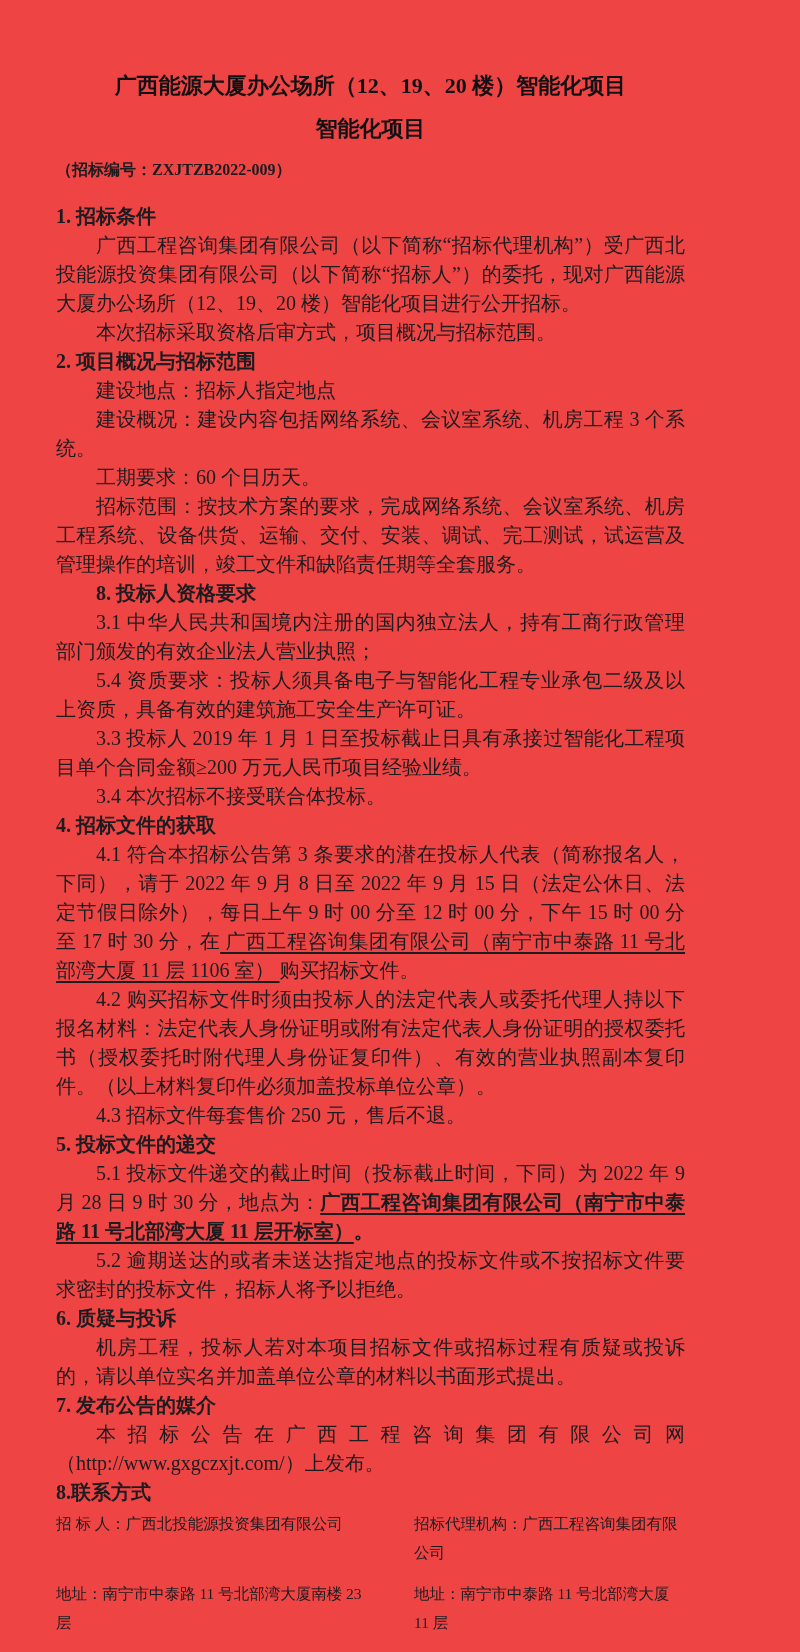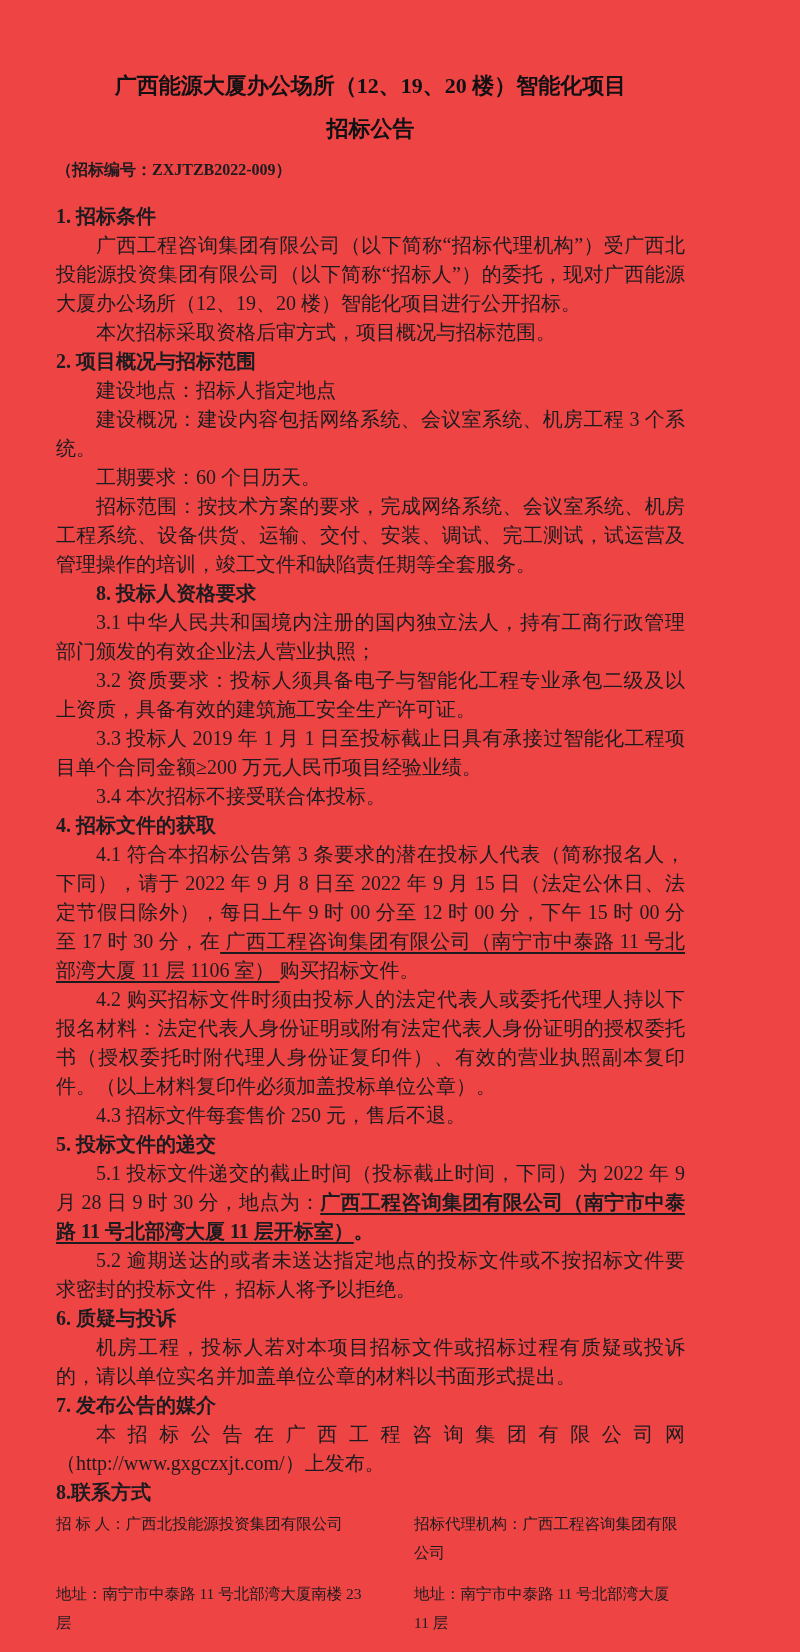--- a/index.html
+++ b/index.html
@@ -49,35 +49,35 @@
   .contact-row .cr { width: 46%; }
   .contact-row.r1 { margin-top: 2px; }
   .contact-row.r2 { margin-top: 12px; align-items: center; }
   .contact-row.r3 { margin-top: 31px; }
 </style>
 </head>
 <body>
 
 <div class="page">
   <h1 class="doc-title">广西能源大厦办公场所（12、19、20 楼）智能化项目</h1>
-  <h1 class="doc-title">招标公告</h1>
+  <h1 class="doc-title">智能化项目</h1>
   <div class="tender-no">（招标编号：ZXJTZB2022-009）</div>
 
   <div class="doc-body">
       <div class="h"><span>1. 招标条件</span></div>
       <div class="p"><span>广西工程咨询集团有限公司（以下简称“招标代理机构”）受广西北投能源投资集团有限公司（以下简称“招标人”）的委托，现对广西能源大厦办公场所（12、19、20 楼）智能化项目进行公开招标。</span></div>
       <div class="p"><span>本次招标采取资格后审方式，项目概况与招标范围。</span></div>
       <div class="h"><span>2. 项目概况与招标范围</span></div>
       <div class="p"><span>建设地点：招标人指定地点</span></div>
       <div class="p"><span>建设概况：建设内容包括网络系统、会议室系统、机房工程 3 个系统。</span></div>
       <div class="p"><span>工期要求：60 个日历天。</span></div>
       <div class="p"><span>招标范围：按技术方案的要求，完成网络系统、会议室系统、机房工程系统、设备供货、运输、交付、安装、调试、完工测试，试运营及管理操作的培训，竣工文件和缺陷责任期等全套服务。</span></div>
       <div class="h2"><span>8.  投标人资格要求</span></div>
       <div class="p"><span>3.1 中华人民共和国境内注册的国内独立法人，持有工商行政管理部门颁发的有效企业法人营业执照；</span></div>
-      <div class="p"><span>3.2 资质要求：投标人须具备电子与智能化工程专业承包二级及以上资质，具备有效的建筑施工安全生产许可证。</span></div>
+      <div class="p"><span>5.4 资质要求：投标人须具备电子与智能化工程专业承包二级及以上资质，具备有效的建筑施工安全生产许可证。</span></div>
       <div class="p"><span>3.3 投标人 2019 年 1 月 1 日至投标截止日具有承接过智能化工程项目单个合同金额≥200 万元人民币项目经验业绩。</span></div>
       <div class="p"><span>3.4 本次招标不接受联合体投标。</span></div>
       <div class="h"><span>4. 招标文件的获取</span></div>
       <div class="p"><span>4.1  符合本招标公告第 3 条要求的潜在投标人代表（简称报名人，下同），请于 2022 年 9 月 8 日至 2022 年 9 月 15 日（法定公休日、法定节假日除外），每日上午 9 时 00 分至 12 时 00 分，下午 15 时 00 分至 17 时 30 分，在</span><span class="u"> 广西工程咨询集团有限公司（南宁市中泰路 11 号北部湾大厦 11 层 1106 室） </span><span>购买招标文件。</span></div>
       <div class="p"><span>4.2  购买招标文件时须由投标人的法定代表人或委托代理人持以下报名材料：法定代表人身份证明或附有法定代表人身份证明的授权委托书（授权委托时附代理人身份证复印件）、有效的营业执照副本复印件。（以上材料复印件必须加盖投标单位公章）。</span></div>
       <div class="p"><span>4.3 招标文件每套售价 250 元，售后不退。</span></div>
       <div class="h"><span>5. 投标文件的递交</span></div>
       <div class="p"><span>5.1 投标文件递交的截止时间（投标截止时间，下同）为 2022 年 9 月 28 日 9 时 30 分，地点为：</span><span class="u b">广西工程咨询集团有限公司（南宁市中泰路 11 号北部湾大厦 11 层开标室）</span><span class="b">。</span></div>
       <div class="p"><span>5.2 逾期送达的或者未送达指定地点的投标文件或不按招标文件要求密封的投标文件，招标人将予以拒绝。</span></div>
       <div class="h"><span>6. 质疑与投诉</span></div>

